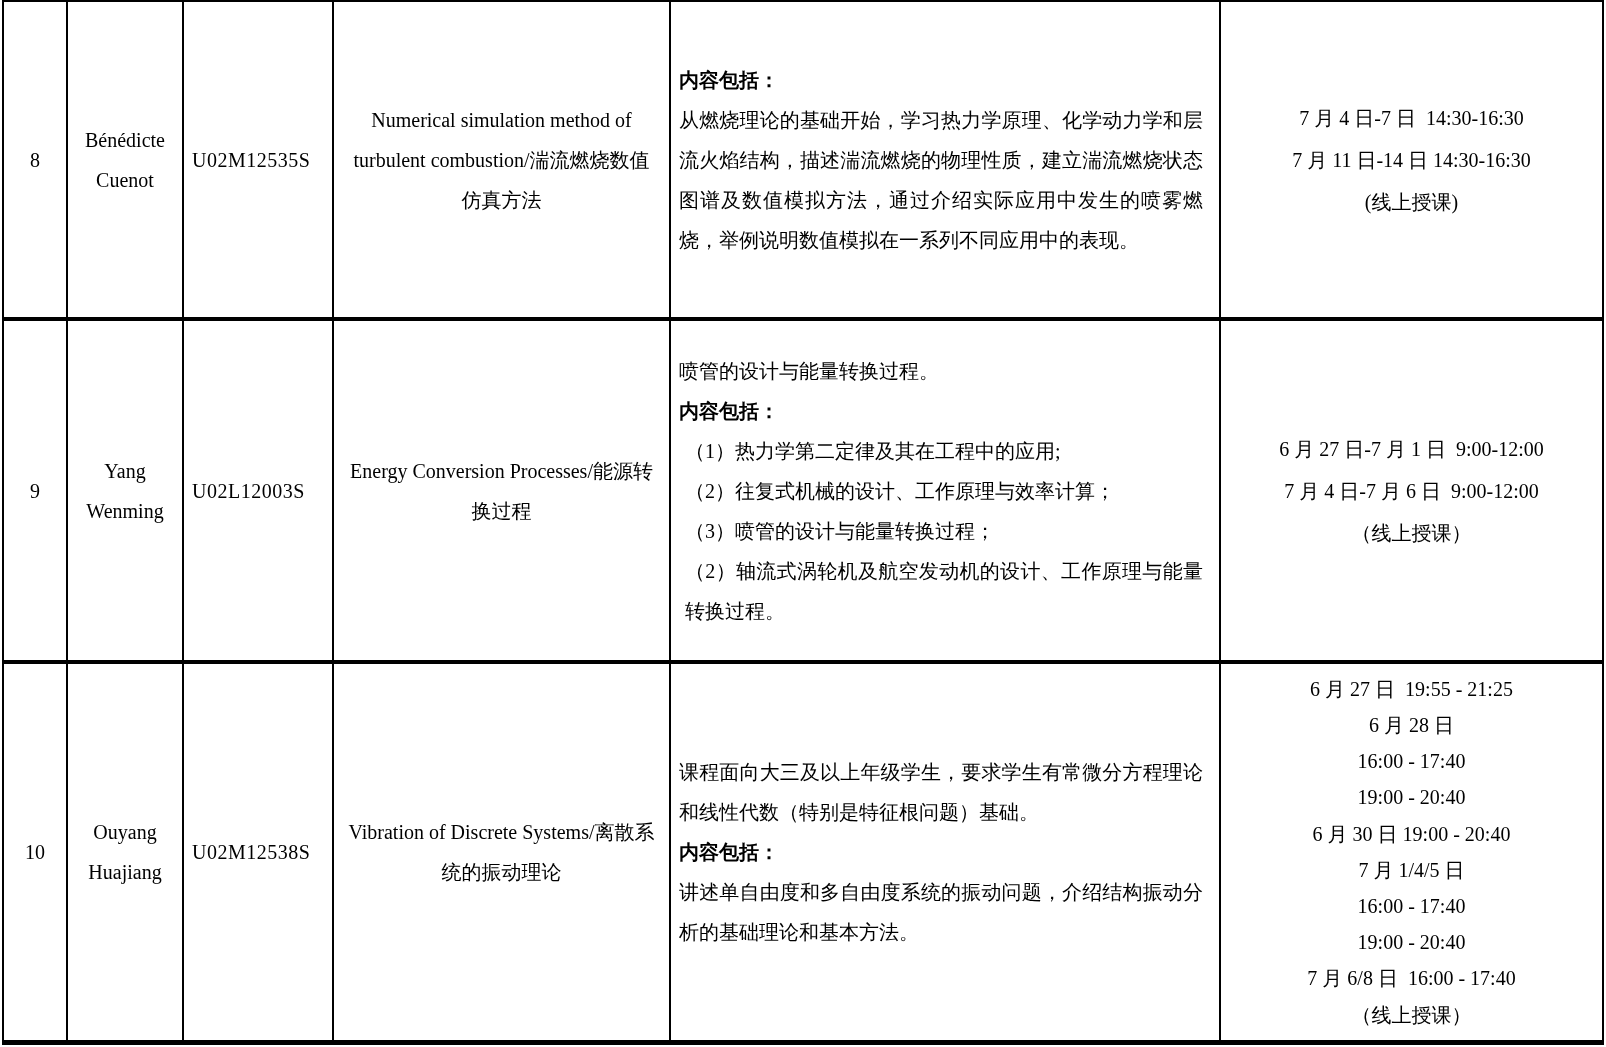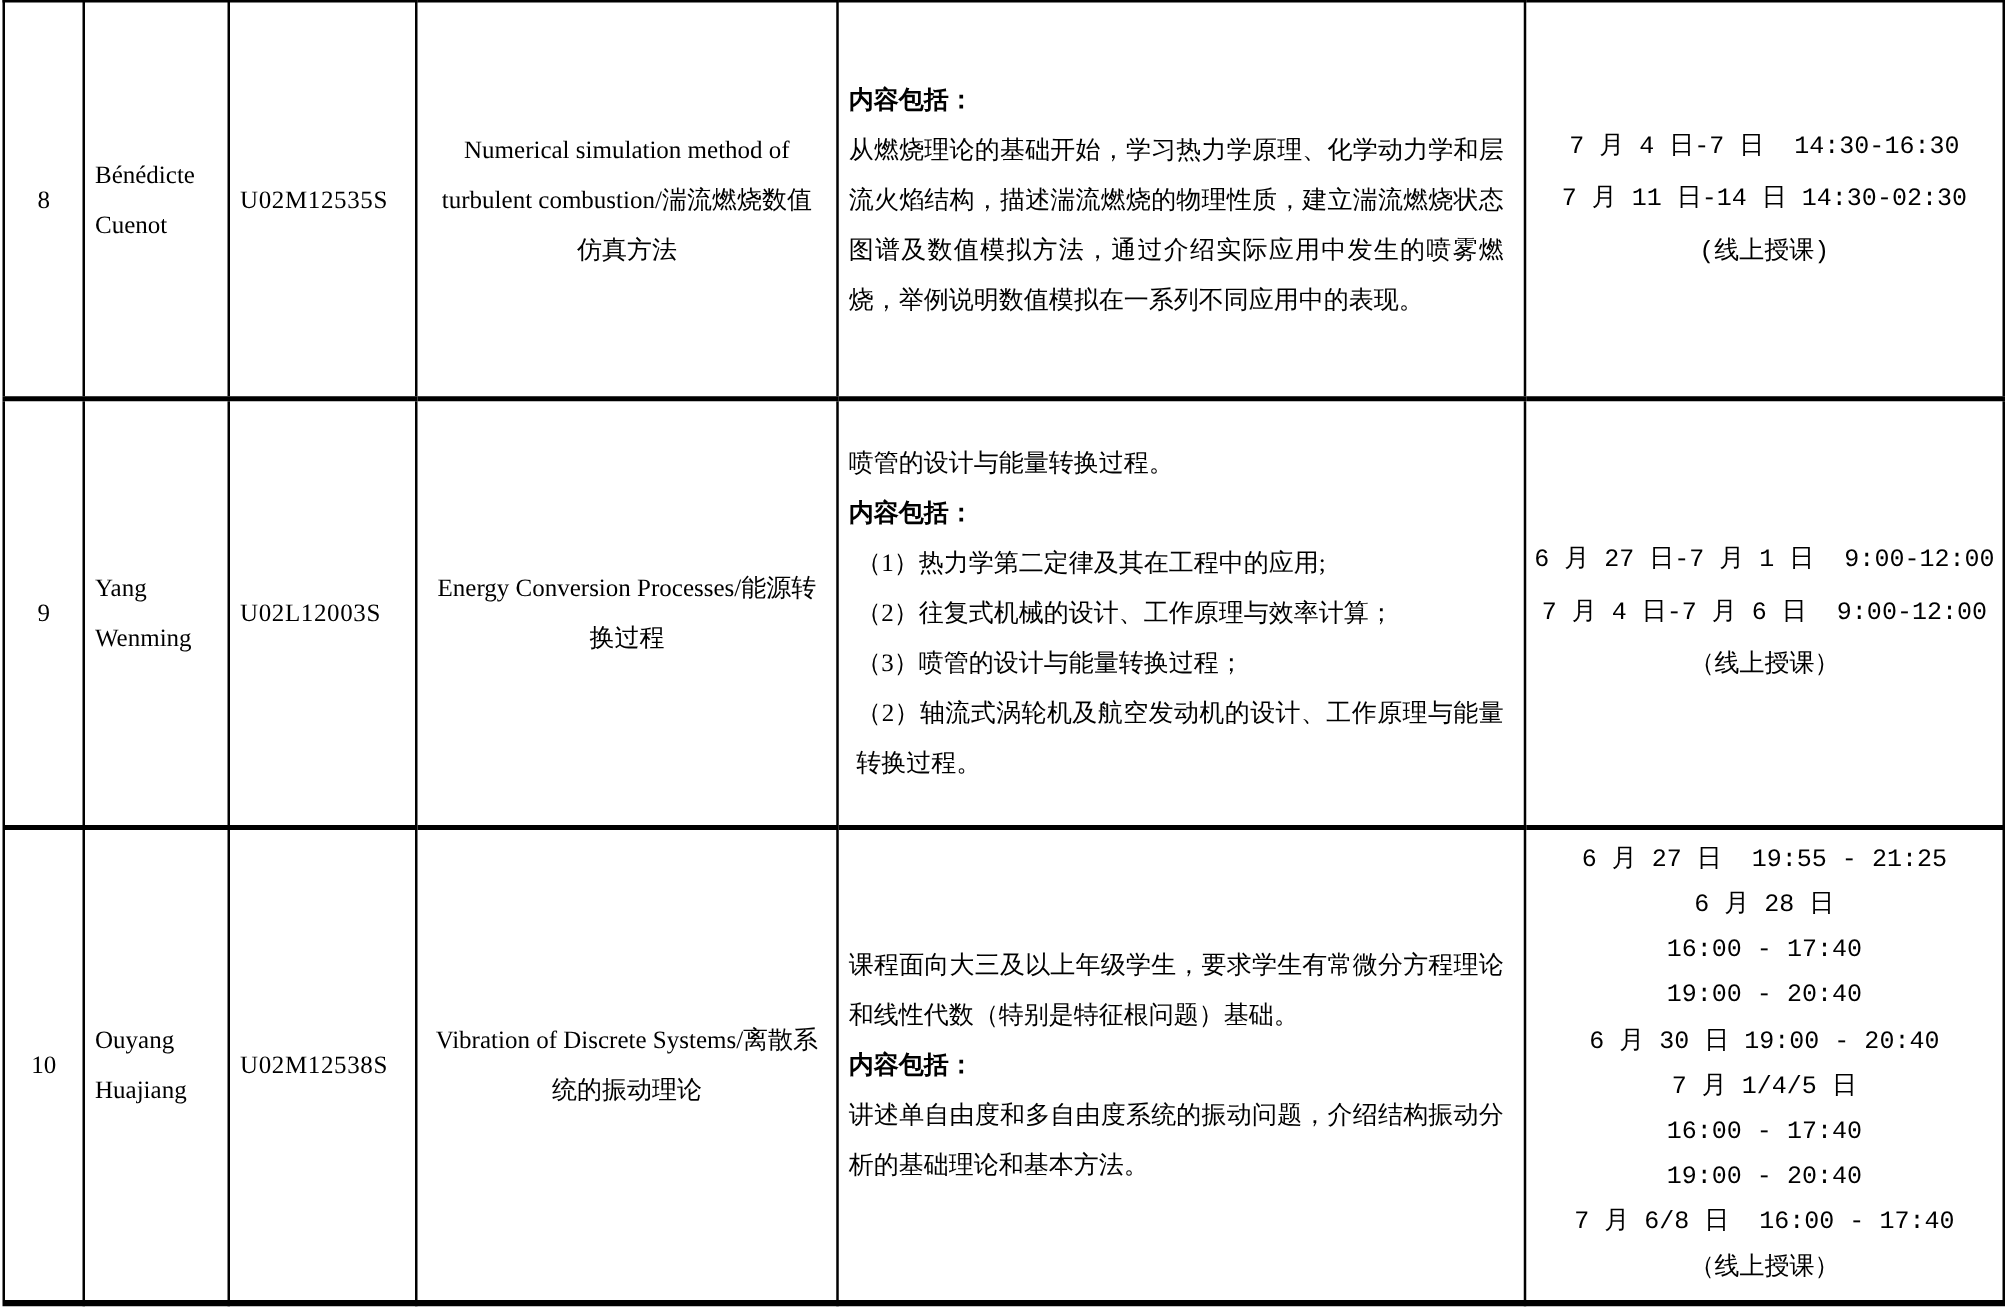--- a/index.html
+++ b/index.html
@@ -38,31 +38,31 @@
     border-right: 2px solid #000;
     border-top: 4px solid #000;
     border-bottom: 4px solid #000;
     vertical-align: middle;
     padding: 6px 8px;
     line-height: 40px;
   }
   tr.r1 td { border-top: 2px solid #000; }
 
   td.c-num   { text-align: center; }
-  td.c-name  { }
+  td.c-name  { text-align: center; }
   td.c-code  { letter-spacing: 0.5px; }
   td.c-title { text-align: center; padding: 20px 10px; }
 
   td.c-desc  { text-align: justify; padding: 10px 16px 10px 8px; }
   td.c-desc p { margin: 0; }
   td.c-desc p.bold { font-weight: bold; }
   td.c-desc p.item { padding-left: 6px; font-family: Liberation Serif, serif; }
 
   td.c-sched { text-align: center; padding: 4px 6px; }
-  .sl { white-space: pre-wrap; font-family: Liberation Mono, monospace; }
+  .sl { white-space: pre-wrap; }
   tr.r1 .sl, tr.r2 .sl { line-height: 42px; }
   tr.r3 .sl { line-height: 36.2px; }
 </style>
 </head>
 <body>
 
 <div class="page">
   <table class="course-table">
     <colgroup>
       <col class="c1">
@@ -78,21 +78,21 @@
         <td class="c-num">8</td>
         <td class="c-name">Bénédicte Cuenot</td>
         <td class="c-code">U02M12535S</td>
         <td class="c-title">Numerical simulation method of turbulent combustion/湍流燃烧数值仿真方法</td>
         <td class="c-desc">
           <p class="bold">内容包括：</p>
           <p>从燃烧理论的基础开始，学习热力学原理、化学动力学和层流火焰结构，描述湍流燃烧的物理性质，建立湍流燃烧状态图谱及数值模拟方法，通过介绍实际应用中发生的喷雾燃烧，举例说明数值模拟在一系列不同应用中的表现。</p>
         </td>
         <td class="c-sched">
           <div class="sl">7 月 4 日-7 日  14:30-16:30</div>
-          <div class="sl">7 月 11 日-14 日 14:30-02:30</div>
+          <div class="sl">7 月 11 日-14 日 14:30-16:30</div>
           <div class="sl">(线上授课)</div>
         </td>
       </tr>
 
       <tr class="r2" style="height:343px;">
         <td class="c-num">9</td>
         <td class="c-name">Yang Wenming</td>
         <td class="c-code">U02L12003S</td>
         <td class="c-title">Energy Conversion Processes/能源转换过程</td>
         <td class="c-desc">

